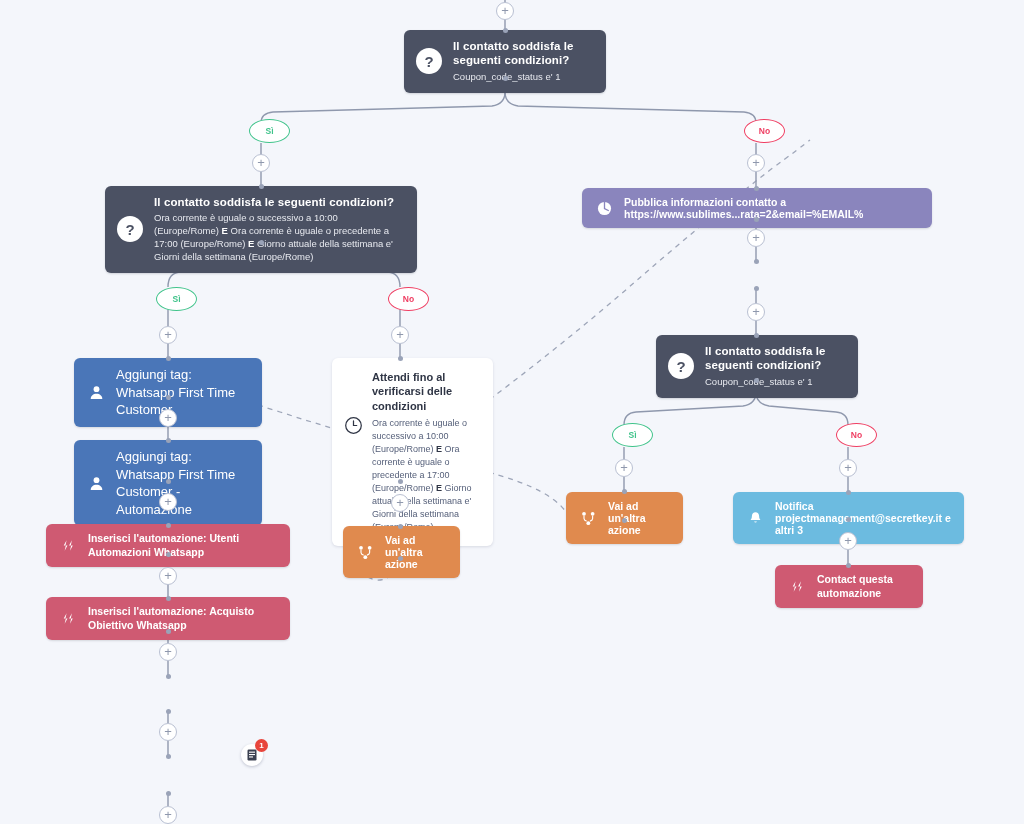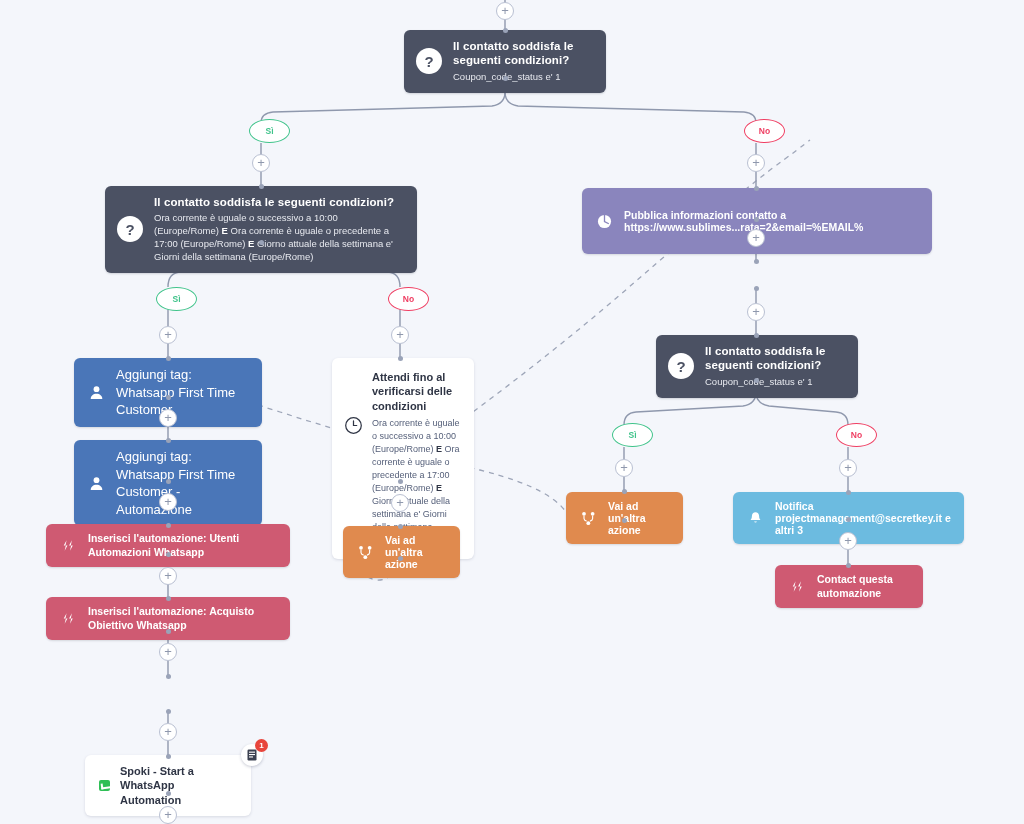--- a/index.html
+++ b/index.html
@@ -98,21 +98,21 @@
     padding: 8px 12px;
     box-shadow: 0 1px 2px rgba(40,45,60,.15);
   }
   .n-goto .ico { width: 20px; margin-right: 10px; }
   .n-goto .title { font-size: 10.5px; font-weight: bold; }
 
   
   .n-hook {
     background: #8a85bd;
     color: #fff;
-    padding: 21px 12px;
+    padding: 8px 12px;
     box-shadow: 0 1px 2px rgba(40,45,60,.15);
   }
   .n-hook .ico { width: 20px; margin-right: 10px; }
   .n-hook .title { font-size: 10.5px; font-weight: bold; }
 
   
   .n-notify {
     background: #6cbbe0;
     color: #fff;
     padding: 8px 12px;
@@ -409,39 +409,31 @@
         <path d="M7.4 1 L4.2 7 H6.6 L5.2 13 L8.4 7 H6.1 Z" fill="#fff"></path>
         <path d="M13.4 1 L10.2 7 H12.6 L11.2 13 L14.4 7 H12.1 Z" fill="#fff"></path>
       </svg>
     </div>
     <div class="body">
       <div class="title">Inserisci l'automazione: Acquisto Obiettivo Whatsapp</div>
     </div>
   </div>
 
 
-  <div class="node n-white" style="left:85px;top:755px;width:166px;">
-    <div class="ico">
-      <span class="spoki-glyph"></span>
-    </div>
-    <div class="body">
-      <div class="title">Spoki - Start a WhatsApp Automation</div>
-    </div>
-  </div>
   <div class="note-badge" style="left:241px;top:744px;">
     <svg width="10" height="12" viewBox="0 0 10 12">
       <rect x="0.5" y="0.5" width="9" height="11" rx="1.2" fill="#3b4050"></rect>
       <rect x="2" y="2.6" width="6" height="1.1" fill="#fff"></rect>
       <rect x="2" y="5" width="6" height="1.1" fill="#fff"></rect>
       <rect x="2" y="7.4" width="4" height="1.1" fill="#fff"></rect>
     </svg>
     <span class="count">1</span>
   </div>
 
-  <div class="node n-white n-wait-cond" style="left:332px;top:358px;width:142px;">
+  <div class="node n-white n-wait-cond" style="left:332px;top:358px;width:161px;">
     <div class="ico">
       <svg width="19" height="19" viewBox="0 0 20 20">
         <circle cx="10" cy="10" r="8.2" fill="none" stroke="#2f3545" stroke-width="1.3"></circle>
         <path d="M10 5.2 V10 H13.4" fill="none" stroke="#2f3545" stroke-width="1.3" stroke-linecap="round"></path>
       </svg>
     </div>
     <div class="body">
       <div class="title">Attendi fino al verificarsi delle condizioni</div>
       <div class="sub">
         <span>Ora corrente è uguale o successivo a 10:00 (Europe/Rome) </span><b>E</b><span> Ora corrente è uguale o precedente a 17:00 (Europe/Rome) </span><b>E</b><span> Giorno attuale della settimana e' Giorni della settimana (Europe/Rome)</span>

